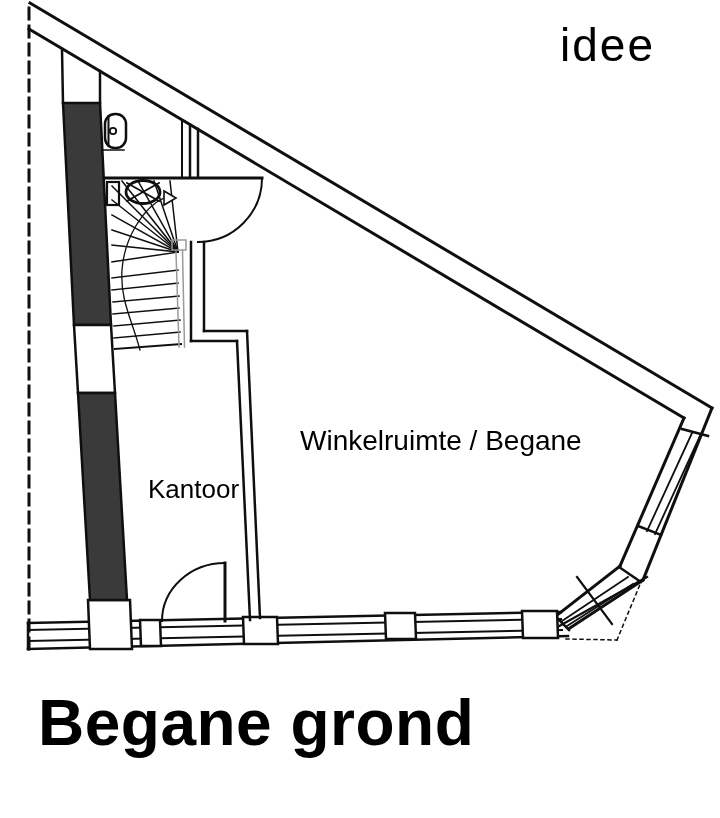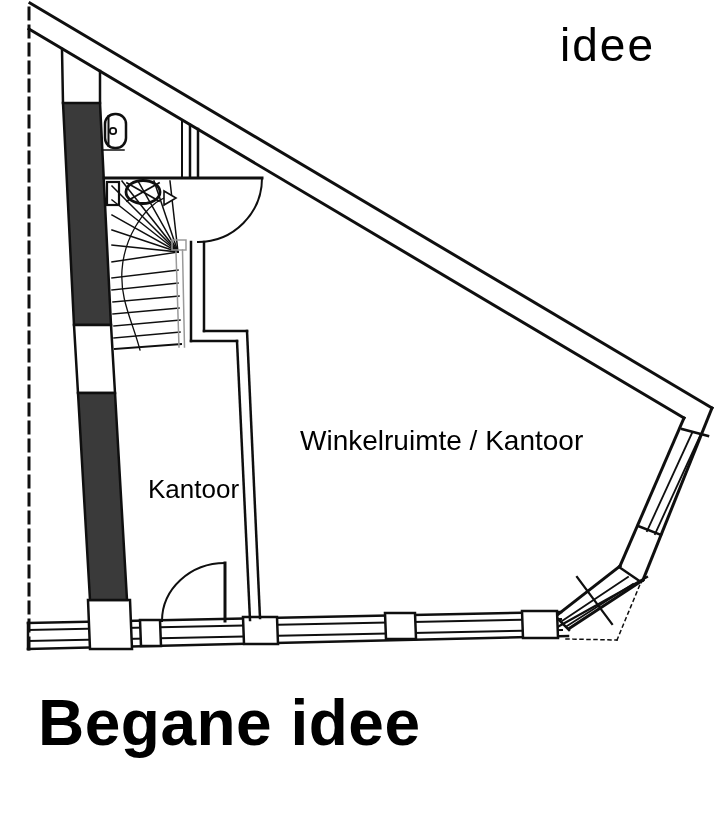--- a/index.html
+++ b/index.html
@@ -139,17 +139,17 @@
         <line x1="182.5" y1="250" x2="184.5" y2="347"></line>
         <polygon points="172,240 186,240 186,250 172,250"></polygon>
       </g>
 
       <path d="M 140,350 C 132,320 120,300 122,270 C 124,240 142,208 164,198" stroke-width="1.3"></path>
       <polygon points="164,191 164,205 176,198" fill="#ffffff" stroke-width="1.6"></polygon>
     </g>
   </svg>
 
   <div class="label" id="logo-text">idee</div>
-  <div class="label" id="label-winkelruimte">Winkelruimte / Kantoor</div>
+  <div class="label" id="label-winkelruimte">Winkelruimte / Begane</div>
   <div class="label" id="label-entree">Kantoor</div>
-  <div class="label" id="floor-title">Begane idee</div>
+  <div class="label" id="floor-title">Begane grond</div>
 
 </div>
 
 </body></html>

